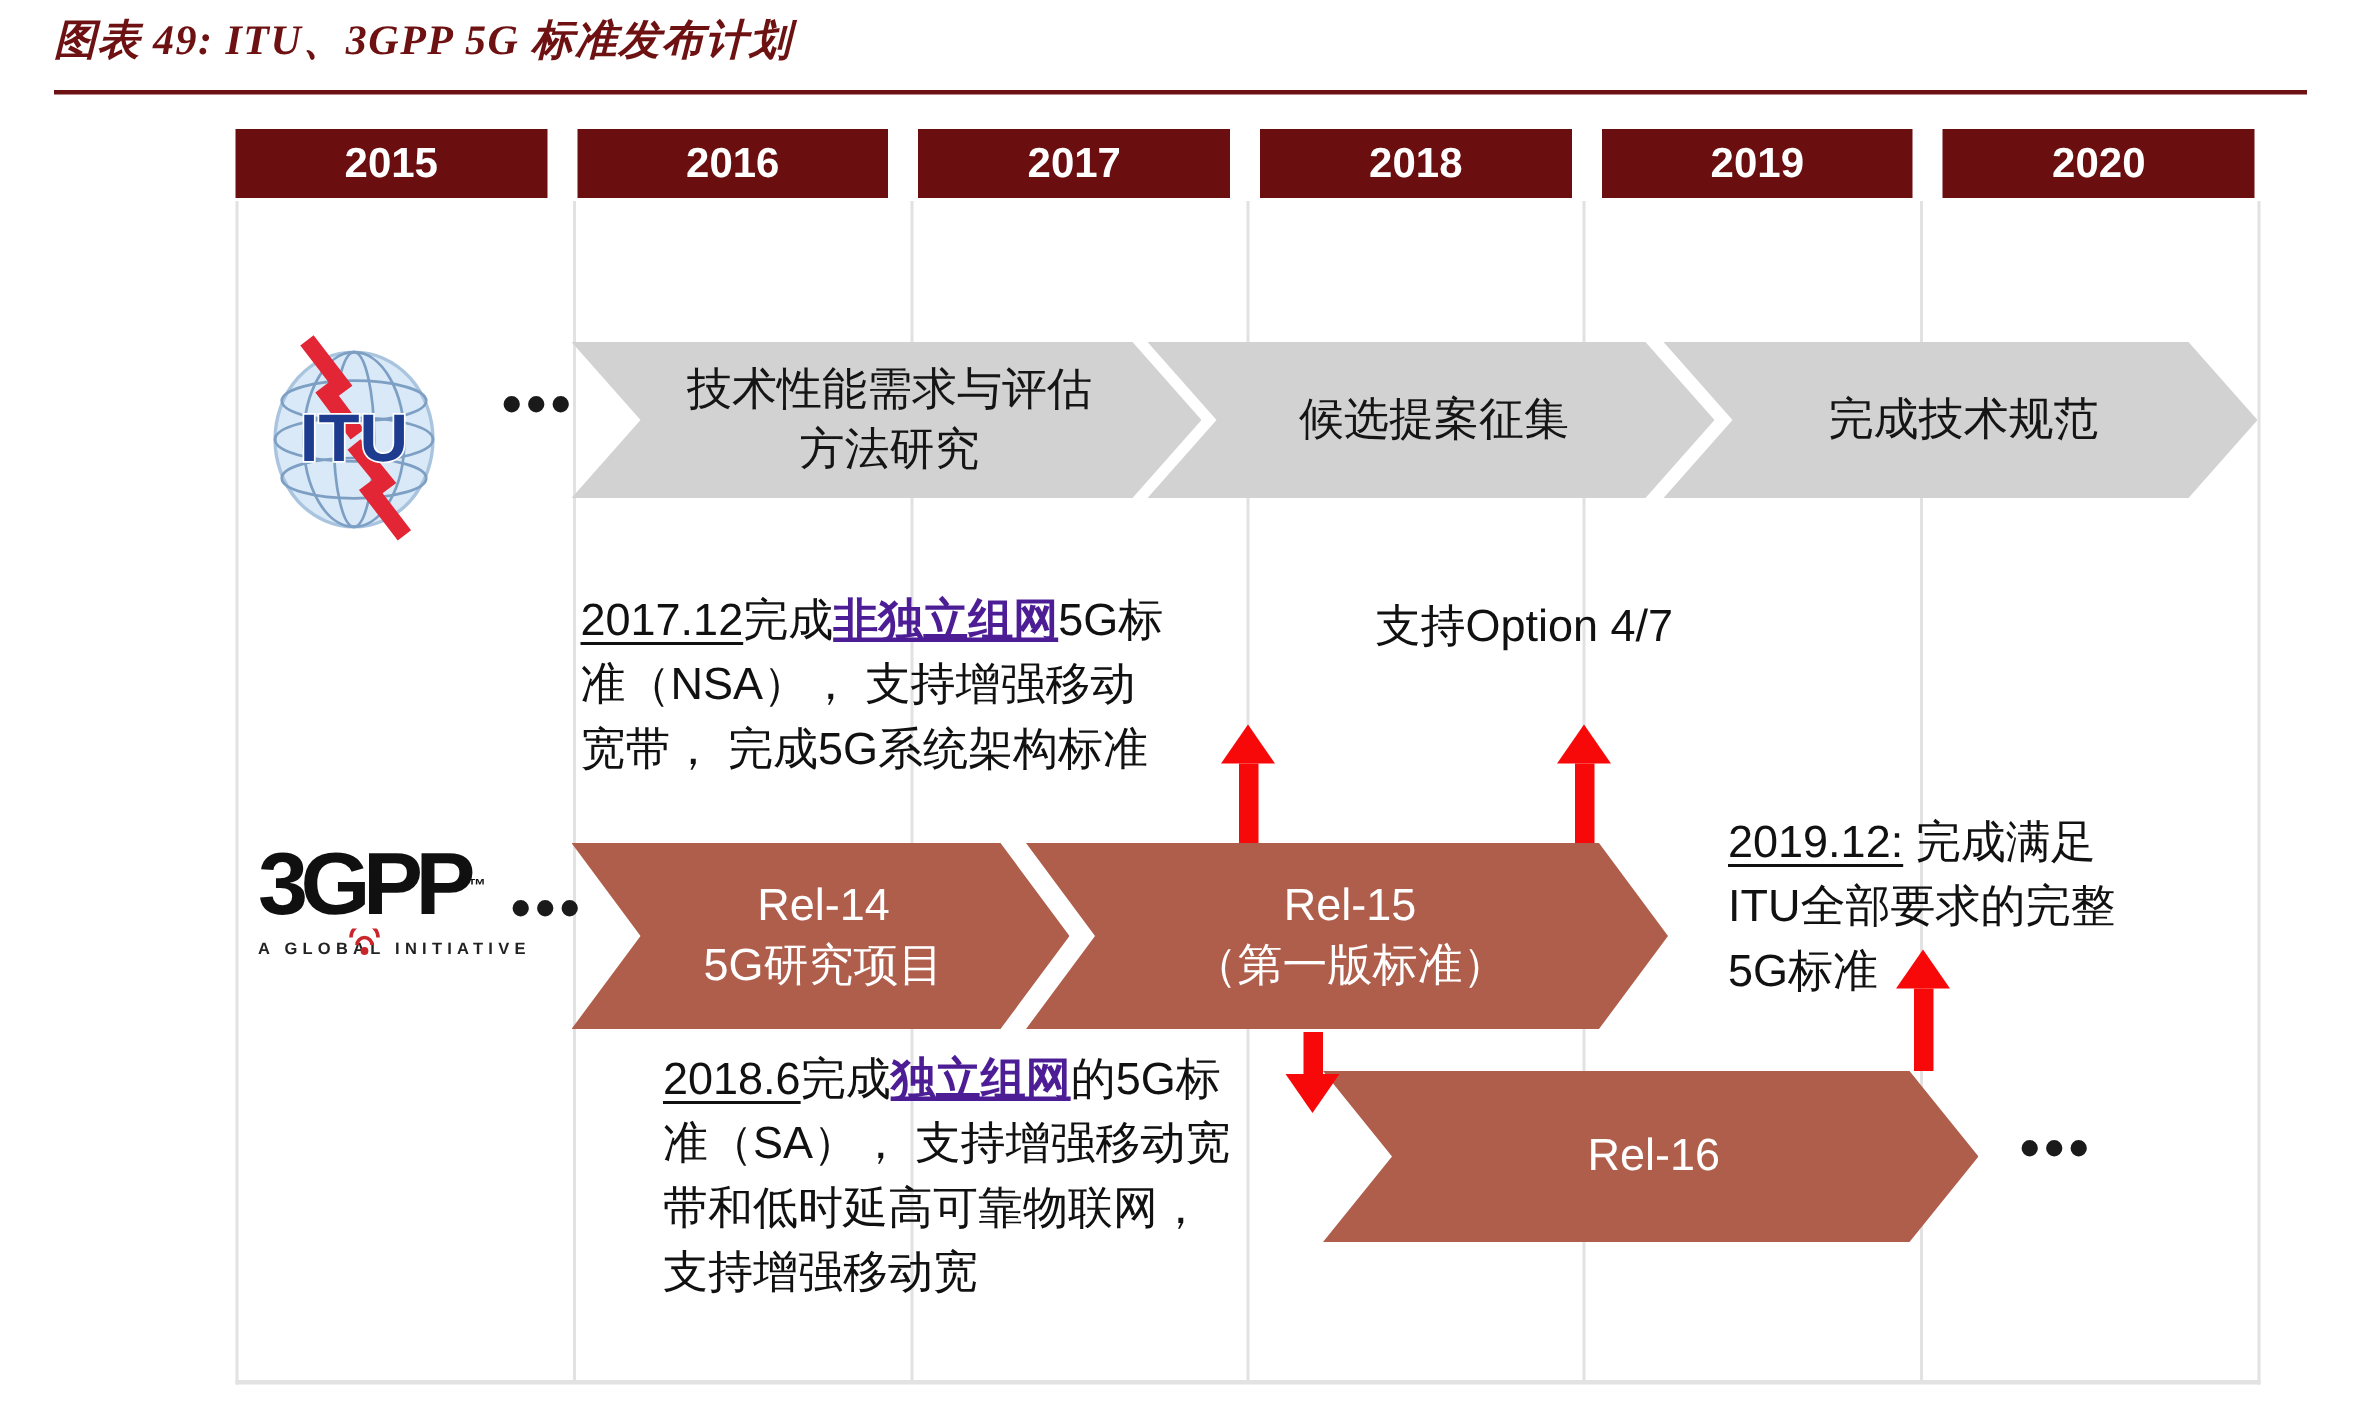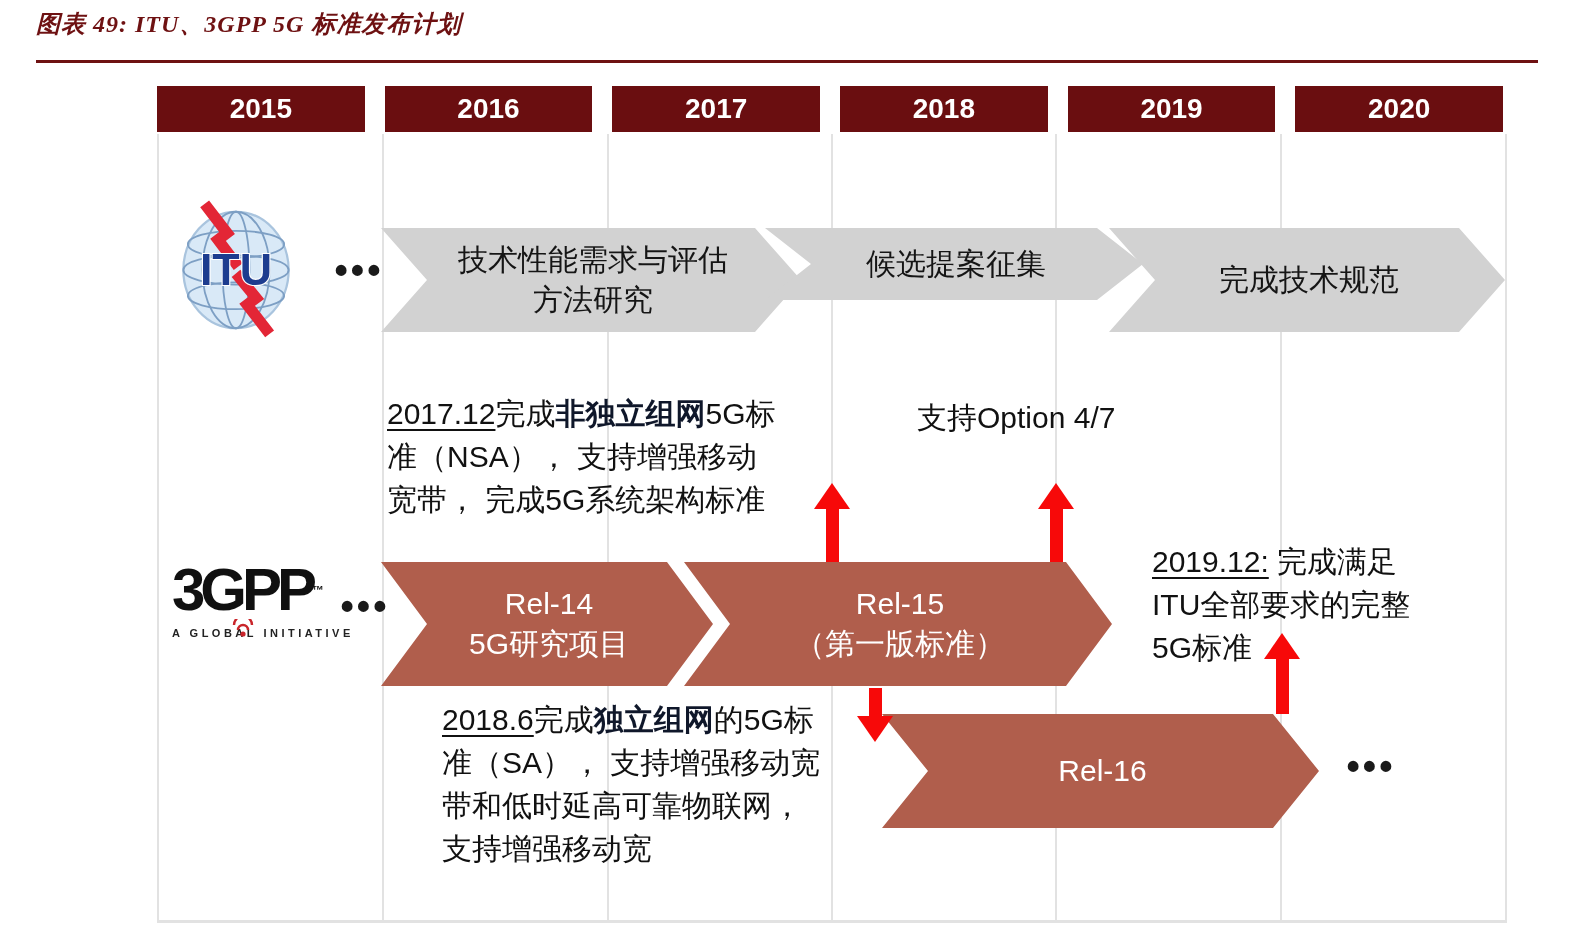--- a/index.html
+++ b/index.html
@@ -1,20 +1,20 @@
 <!DOCTYPE html>
 <html><head>
 <meta charset="utf-8">
 <style>
   html,body{margin:0;padding:0;background:#fff;}
   .page{position:relative;width:1572px;height:938px;background:#ffffff;
         font-family:"Liberation Sans",sans-serif;overflow:hidden;}
 
   
-  .fig-title{position:absolute;left:36px;top:8px;font-size:24px;font-style:italic;
+  .fig-title{position:absolute;left:36px;top:8px;font-size:28px;font-style:italic;
              font-weight:600;color:#6e1112;letter-spacing:1px;
              font-family:"Liberation Serif",serif;white-space:nowrap;}
   .title-rule{position:absolute;left:36px;top:60px;width:1502px;height:3px;background:#6e1112;}
 
   
   .header-row{position:absolute;left:157px;top:86px;width:1346px;height:46px;display:flex;gap:20px;}
   .year-cell{flex:1;background:#6a0e10;color:#ffffff;font-size:28px;font-weight:bold;
              display:flex;align-items:center;justify-content:center;}
 
   
@@ -38,28 +38,28 @@
                 border-bottom:26px solid #f70909;margin:0 auto;}
   .red-up .stem{flex:1;width:13px;background:#f70909;margin:0 auto;}
   .red-down .head{width:0;height:0;border-left:18px solid transparent;border-right:18px solid transparent;
                 border-top:26px solid #f70909;margin:0 auto;}
   .red-down .stem{flex:1;width:13px;background:#f70909;margin:0 auto;}
 
   
   .ann{position:absolute;font-size:30px;line-height:43px;color:#111111;z-index:4;}
   .ann .ann-line{white-space:nowrap;}
   .ann .date{text-decoration:underline;text-underline-offset:5px;text-decoration-thickness:2px;}
-  .ann .em{color:#0f172a;font-weight:bold;}
+  .ann .em{color:#4c1d95;font-weight:bold;text-decoration:underline;}
 
   
   .dots{position:absolute;font-size:38px;font-weight:bold;color:#1a1a1a;letter-spacing:3px;
         line-height:48px;text-align:center;z-index:2;}
 
   
-  .itu-logo{position:absolute;left:21px;top:65px;width:112px;height:142px;z-index:2;}
+  .itu-logo{position:absolute;left:21px;top:88px;width:112px;height:142px;z-index:2;}
   .gpp-logo{position:absolute;left:13px;top:427px;width:175px;height:104px;z-index:2;}
   .gpp-word{font-size:60px;font-weight:900;letter-spacing:-5px;color:#101010;line-height:58px;
             transform:scaleY(.98);white-space:nowrap;}
   .gpp-tm{font-size:12px;font-weight:bold;color:#101010;vertical-align:top;letter-spacing:0;}
   .gpp-caption{font-size:11px;font-weight:bold;letter-spacing:3.5px;color:#222222;margin-top:8px;
                white-space:nowrap;}
   .gpp-waves{position:absolute;left:58px;top:58px;}
 </style>
 </head>
 <body>
@@ -103,21 +103,21 @@
         <text x="50" y="76" text-anchor="middle" font-size="40" font-weight="bold" fill="#1d3c8f" font-family="Liberation Sans" style="paint-order:stroke" stroke="#ffffff" stroke-width="2">ITU</text>
       </svg>
     </div>
 
     <div class="dots" style="left:162px;top:112px;width:76px">•••</div>
 
     <div class="chev gray" style="left:222px;top:94px;width:420px;height:104px">
       <span class="l1">技术性能需求与评估</span>
       <span class="l2">方法研究</span>
     </div>
-    <div class="chev gray" style="left:606px;top:94px;width:378px;height:72px">
+    <div class="chev gray" style="left:606px;top:94px;width:378px;height:104px">
       <span class="l1">候选提案征集</span>
     </div>
     <div class="chev gray" style="left:950px;top:94px;width:396px;height:104px">
       <span class="l1">完成技术规范</span>
     </div>
 
     <div class="ann" style="left:228px;top:258px;width:470px">
       <div class="ann-line">
         <span class="date">2017.12</span><span>完成</span><span class="em">非独立组网</span><span>5G标</span>
       </div>

